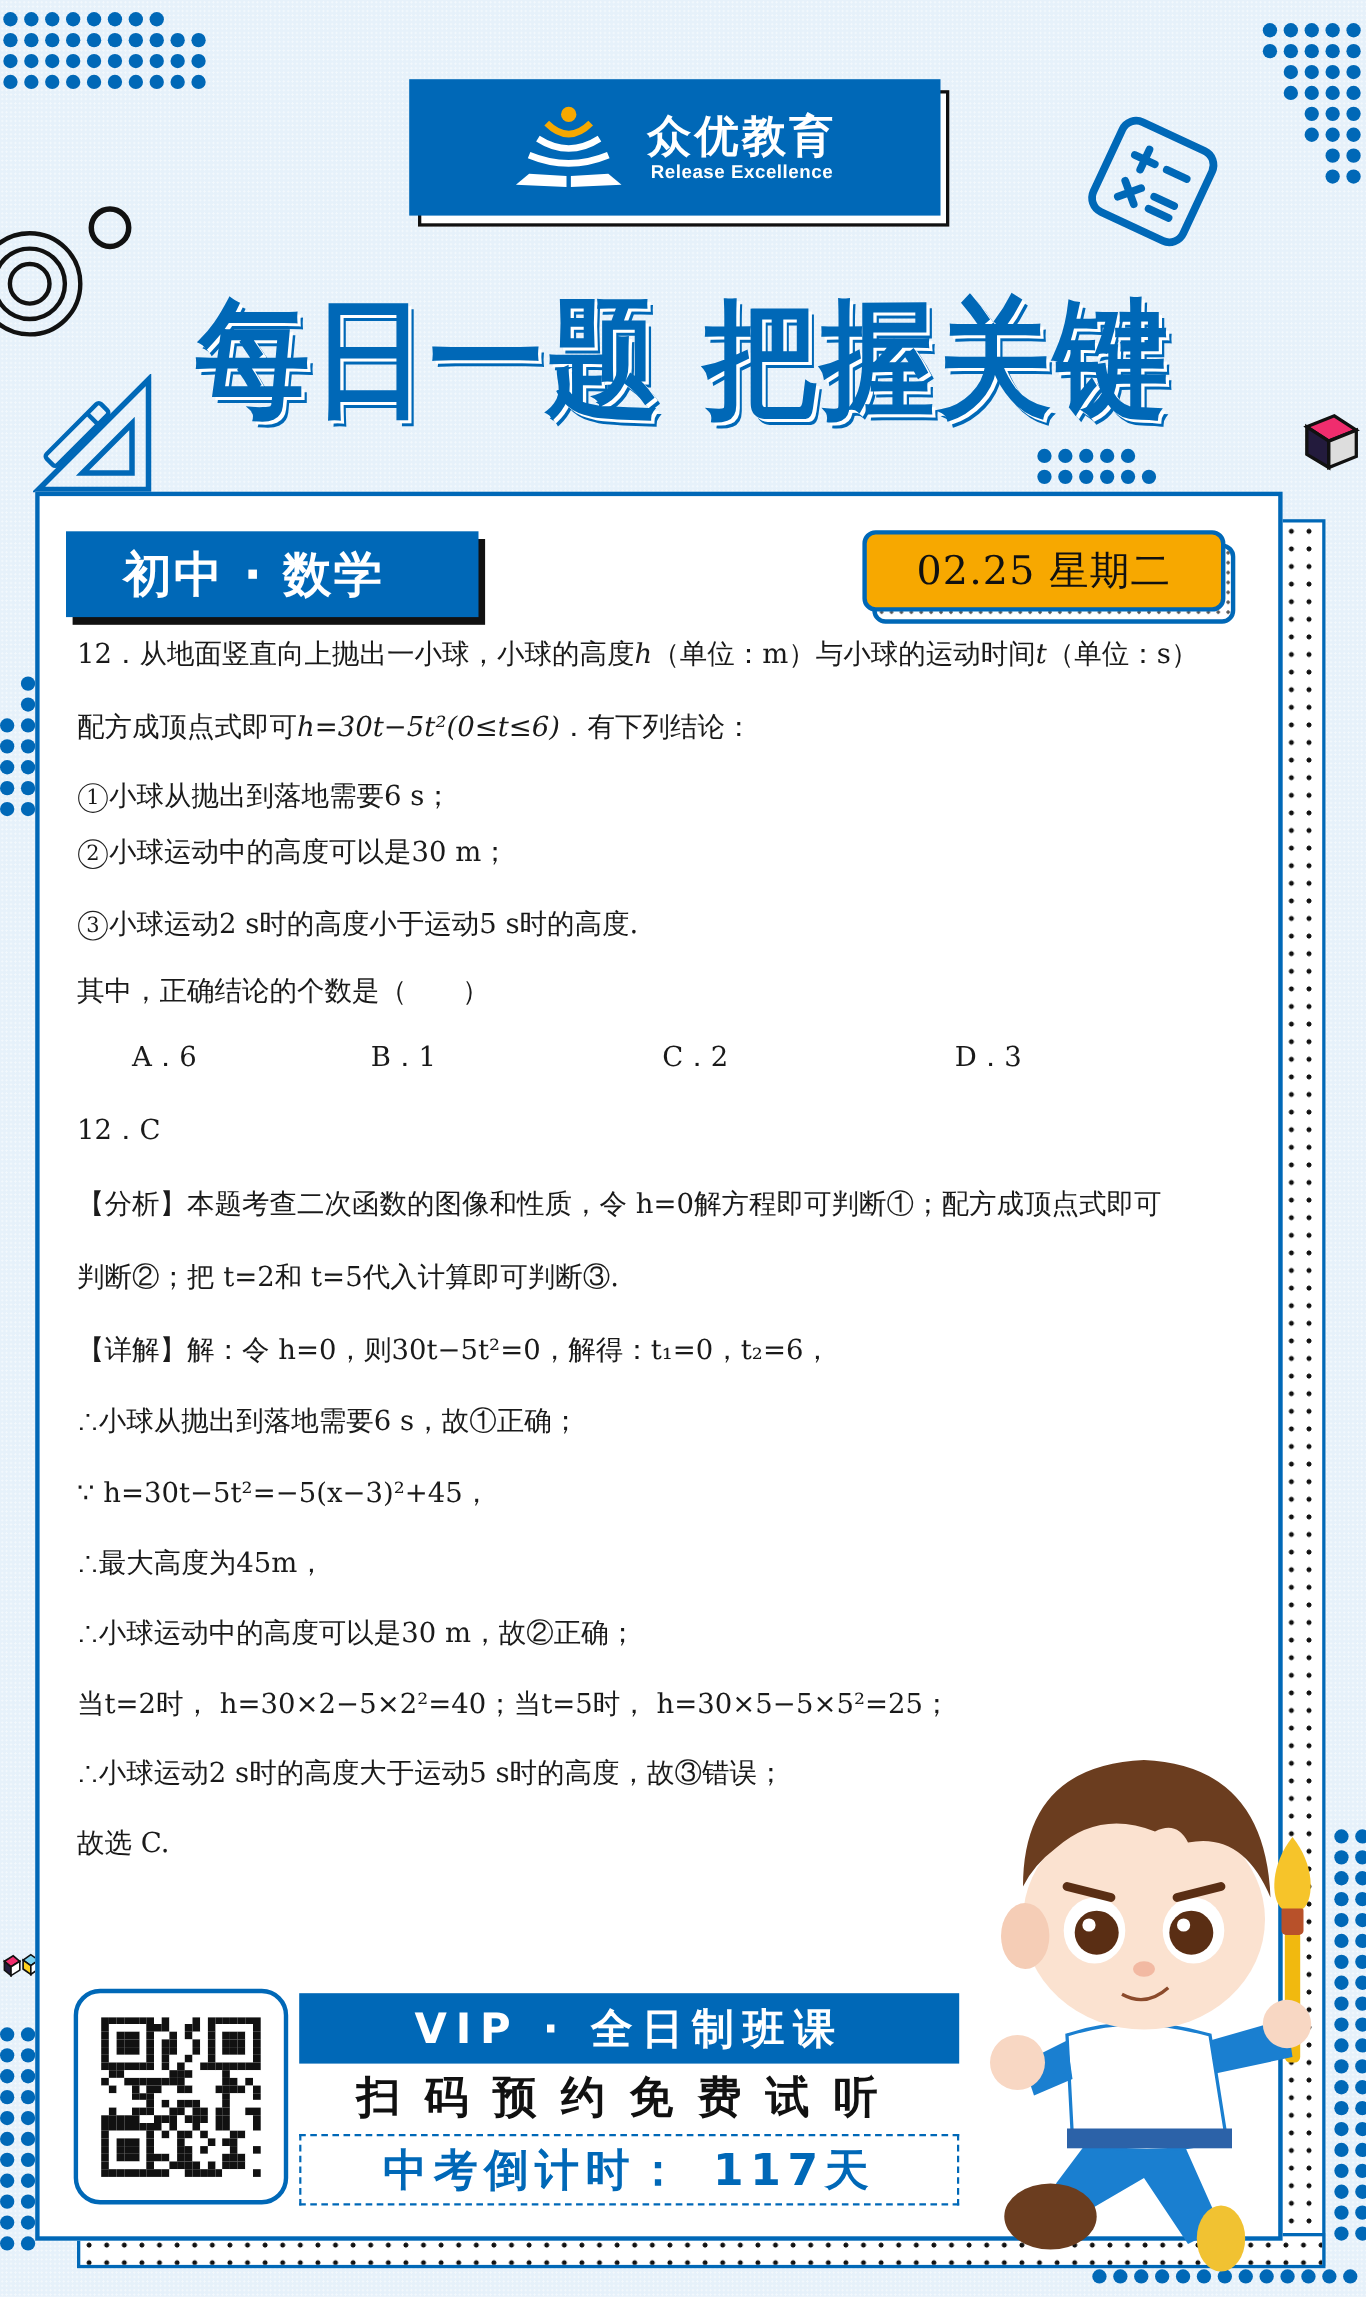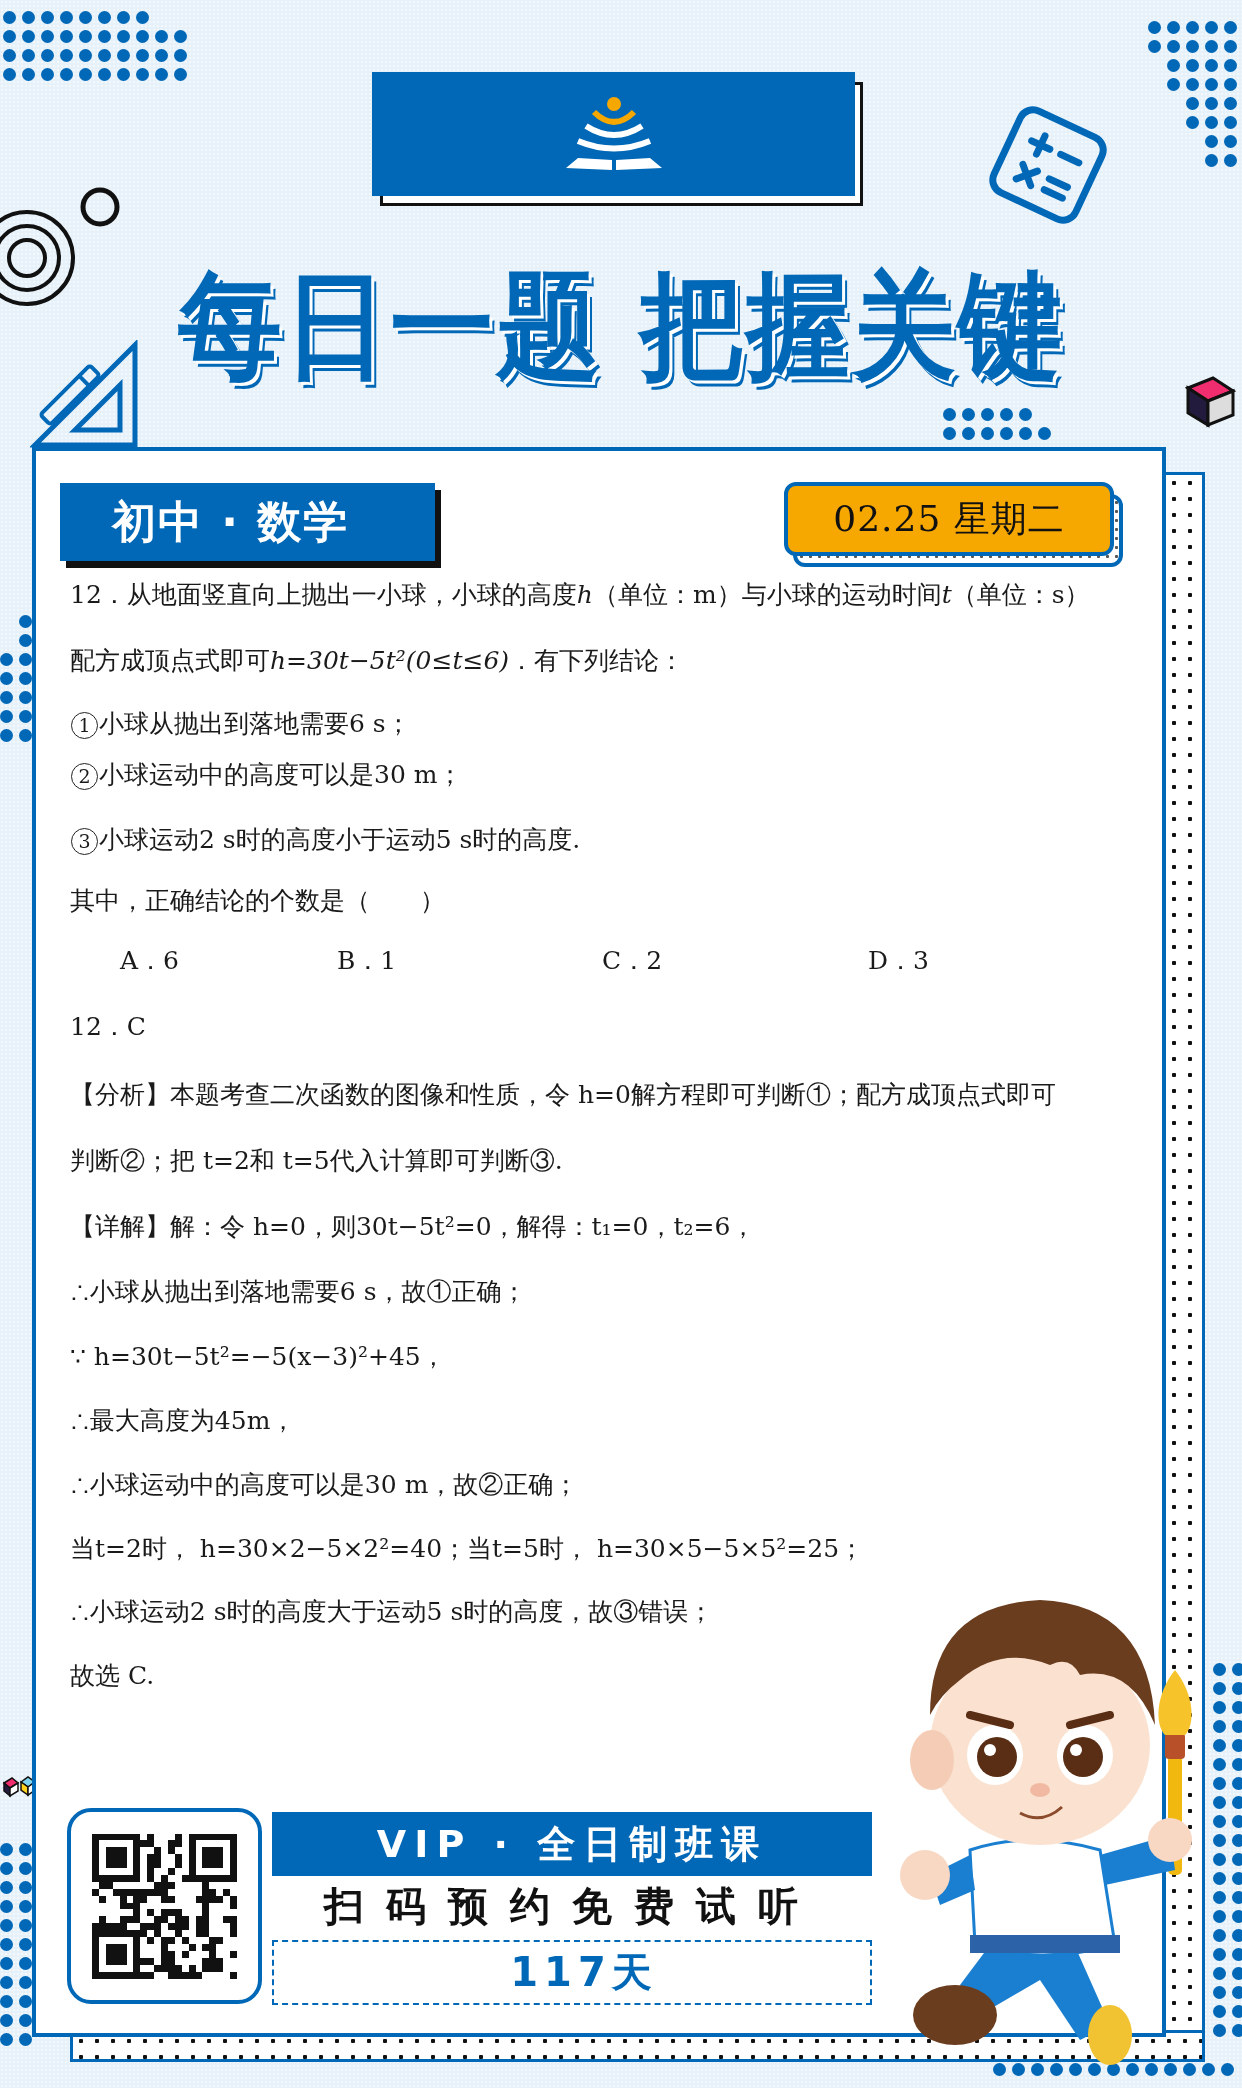--- a/index.html
+++ b/index.html
@@ -320,20 +320,24 @@
 <div class="abs logo-shadow"></div>
 <div class="abs logo">
   <svg class="logo-mark" viewBox="0 0 100 80">
     <circle cx="50" cy="10" r="7" fill="#f7a800"></circle>
     <path d="M30 18 Q50 38 70 18" fill="none" stroke="#f7a800" stroke-width="6"></path>
     <path d="M22 32 Q50 50 78 32" fill="none" stroke="#fff" stroke-width="6"></path>
     <path d="M14 47 Q50 62 86 47" fill="none" stroke="#fff" stroke-width="6"></path>
     <polygon points="2,74 14,64 48,66 48,76" fill="#fff"></polygon>
     <polygon points="98,74 86,64 52,66 52,76" fill="#fff"></polygon>
   </svg>
+  <div class="logo-text">
+    <span class="logo-cn">众优教育</span>
+    <span class="logo-en">Release Excellence</span>
+  </div>
 </div>
 
 <div class="abs title">每日一题 把握关键</div>
 
 <div class="abs card-strip"></div>
 <div class="abs card-bottom-strip"></div>
 <div class="abs card"></div>
 
 <div class="abs subject-shadow"></div>
 <div class="abs subject">初中 · 数学</div>
@@ -819,20 +823,21 @@
       <span style="background: rgb(255, 255, 255);"></span>
       <span style="background: rgb(255, 255, 255);"></span>
       <span style="background: rgb(255, 255, 255);"></span>
       <span style="background: rgb(17, 17, 17);"></span>
     </div>
 </div>
 
 <div class="abs vip">VIP · 全日制班课</div>
 <div class="abs scan">扫码预约免费试听</div>
 <div class="abs countdown">
+  <span>中考倒计时：</span>
   <span style="margin-left:24px">117天</span>
 </div>
 
 <svg class="abs mascot" viewBox="0 0 340 490">
 
   <rect x="298" y="170" width="14" height="120" rx="5" fill="#f1b90f"></rect>
   <rect x="295" y="148" width="20" height="26" rx="4" fill="#b8512a"></rect>
   <path d="M305 85 C325 110 325 140 315 150 L295 150 C285 140 285 110 305 85 Z" fill="#f6c42a"></path>
 
   <path d="M120 360 L200 350 L240 440 L210 455 L170 395 L110 430 L90 400 Z" fill="#1a7fd0"></path>

